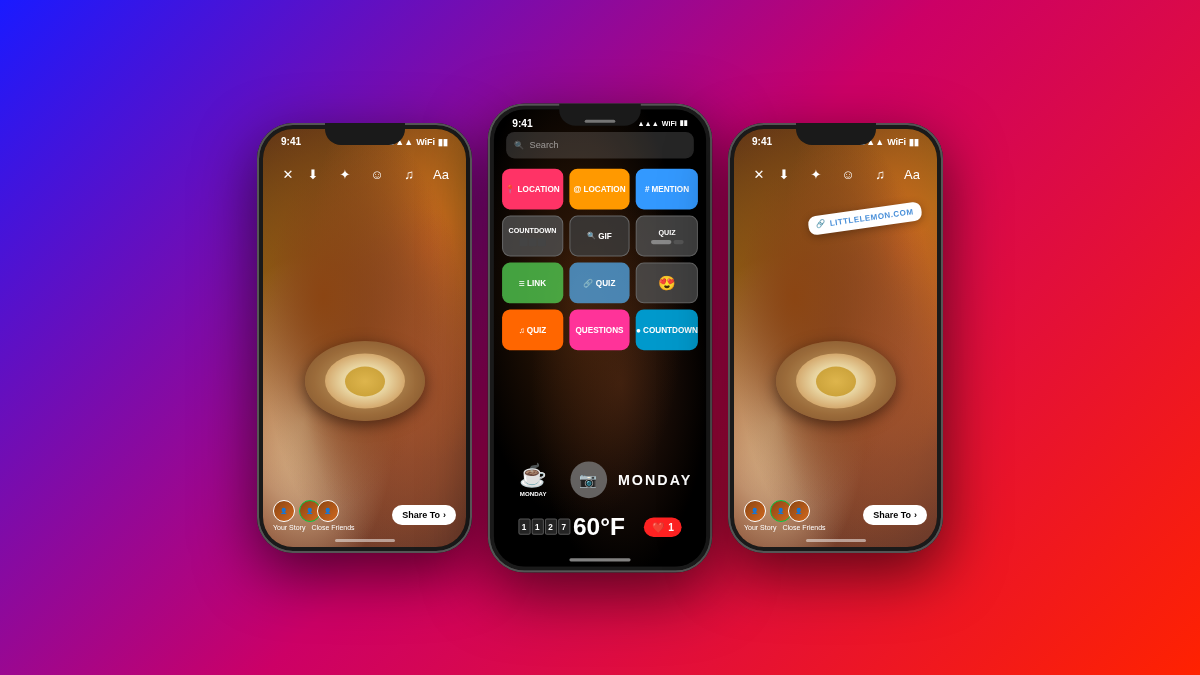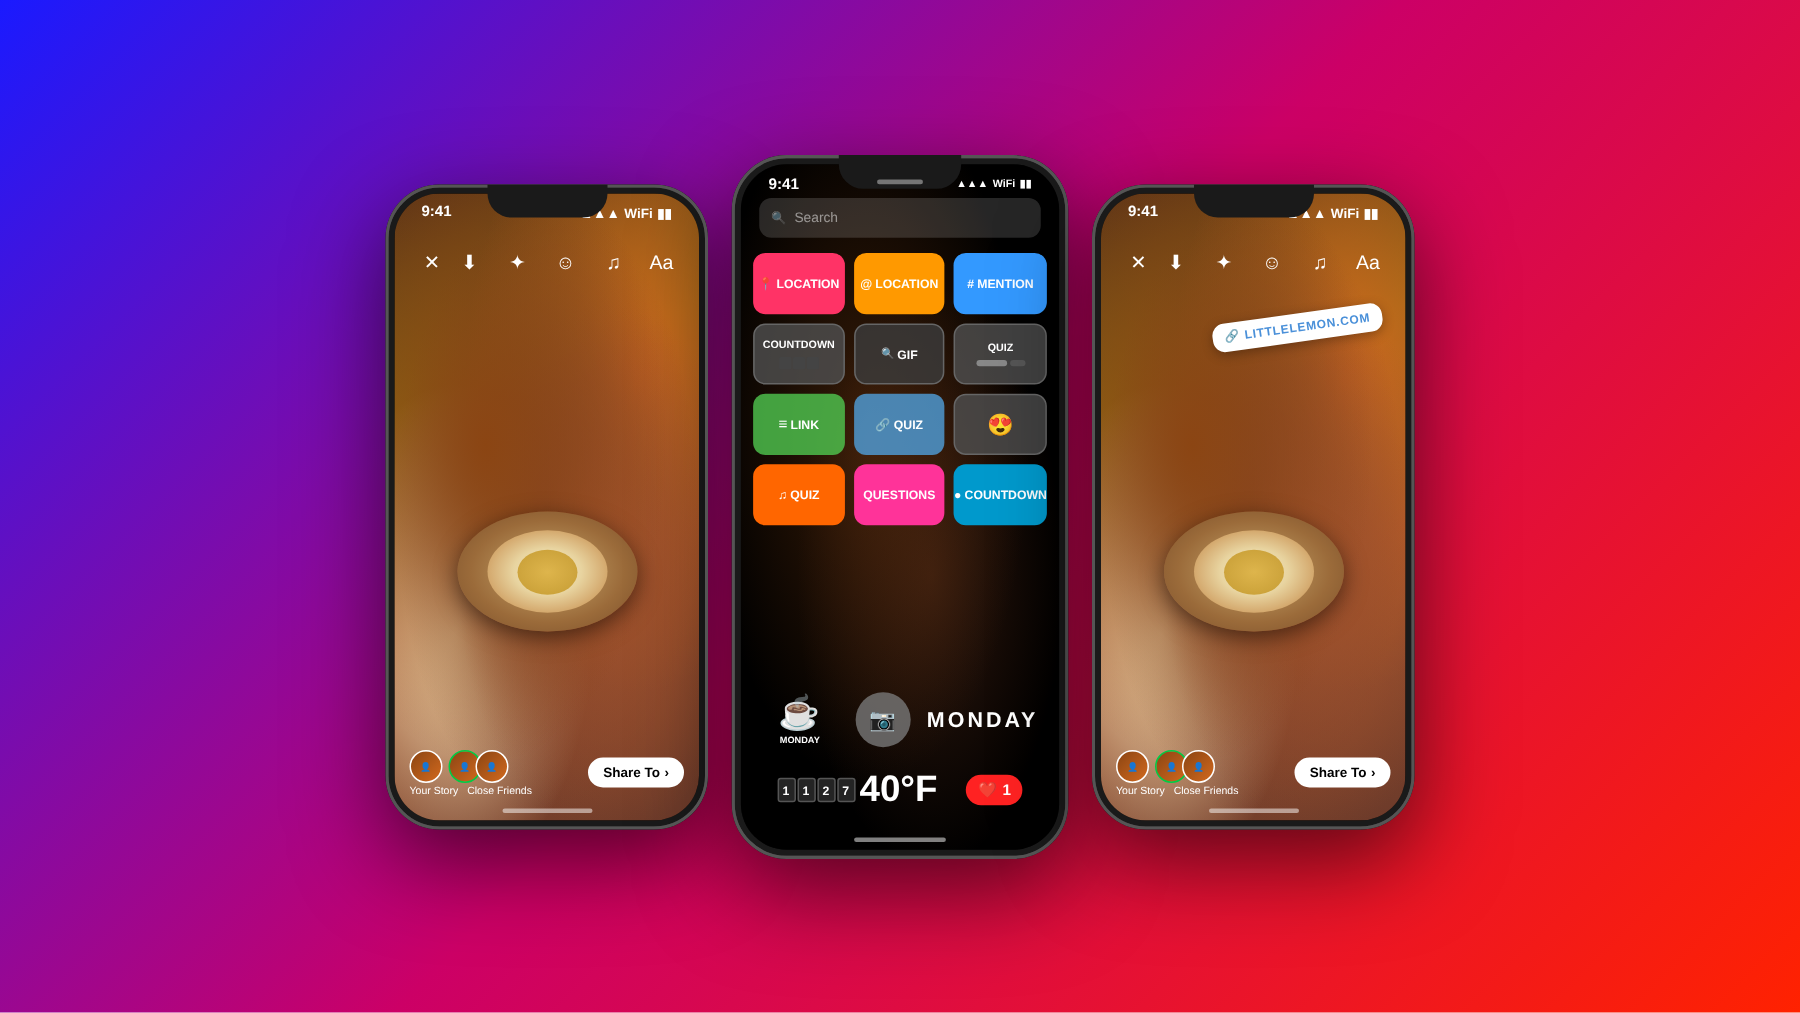--- a/index.html
+++ b/index.html
@@ -619,21 +619,21 @@
       </div>
 
       <div class="middle-status-bottom">
         <div class="temp-display">
           <div class="temp-tiles">
             <div class="temp-tile">1</div>
             <div class="temp-tile">1</div>
             <div class="temp-tile">2</div>
             <div class="temp-tile">7</div>
           </div>
-          <span class="temp-large">40°F</span>
+          <span class="temp-large">60°F</span>
         </div>
         <div class="like-badge">
           <span>❤️</span>
           <span>1</span>
         </div>
       </div>
 
       <div class="home-indicator"></div>
     </div>
   </div>

